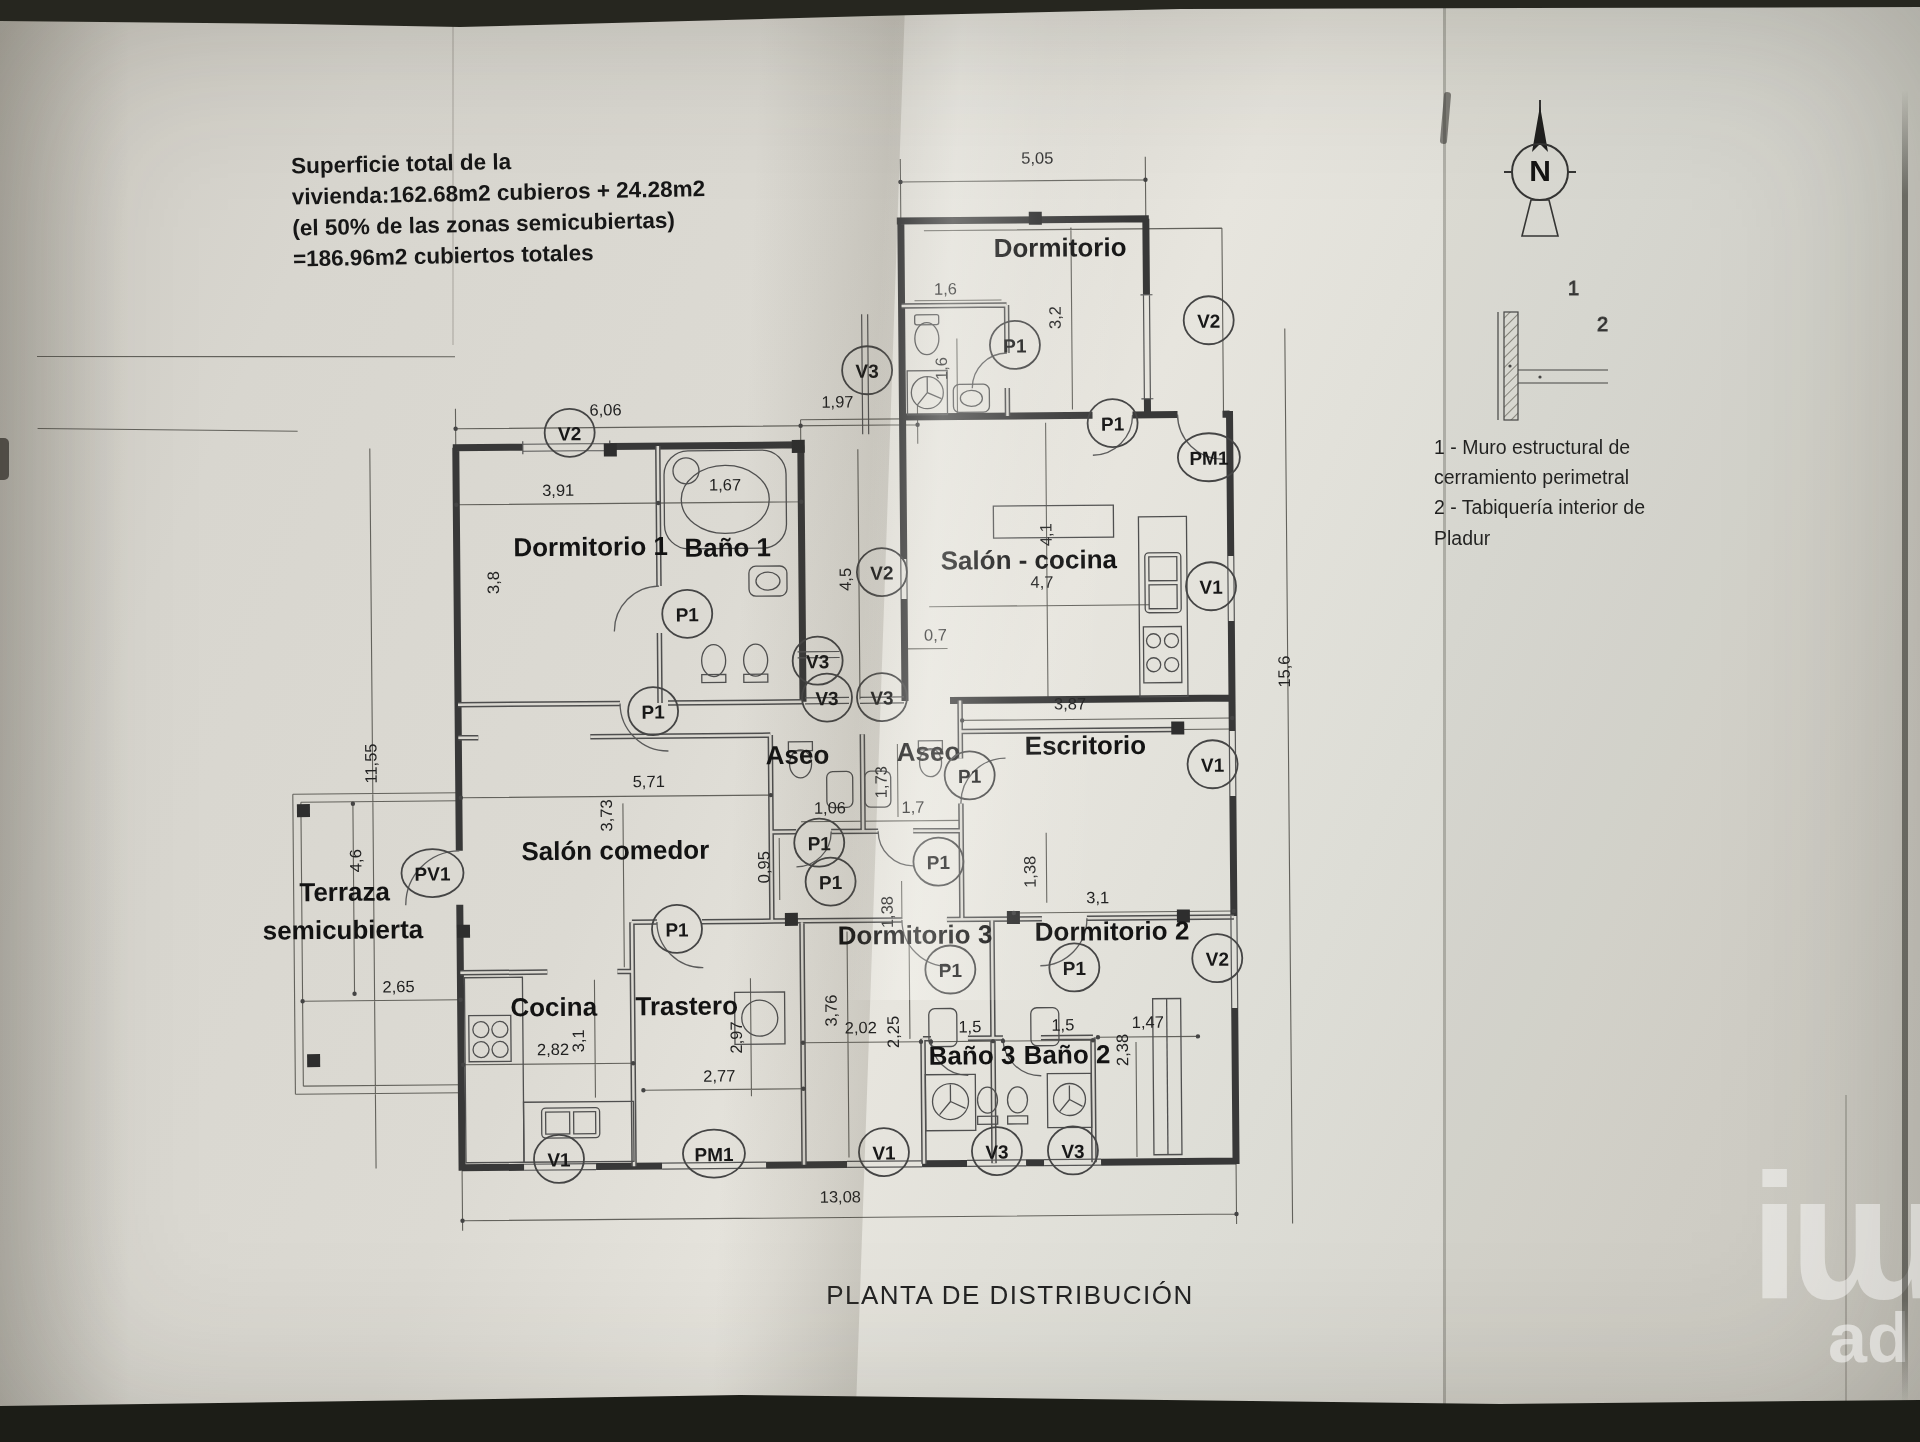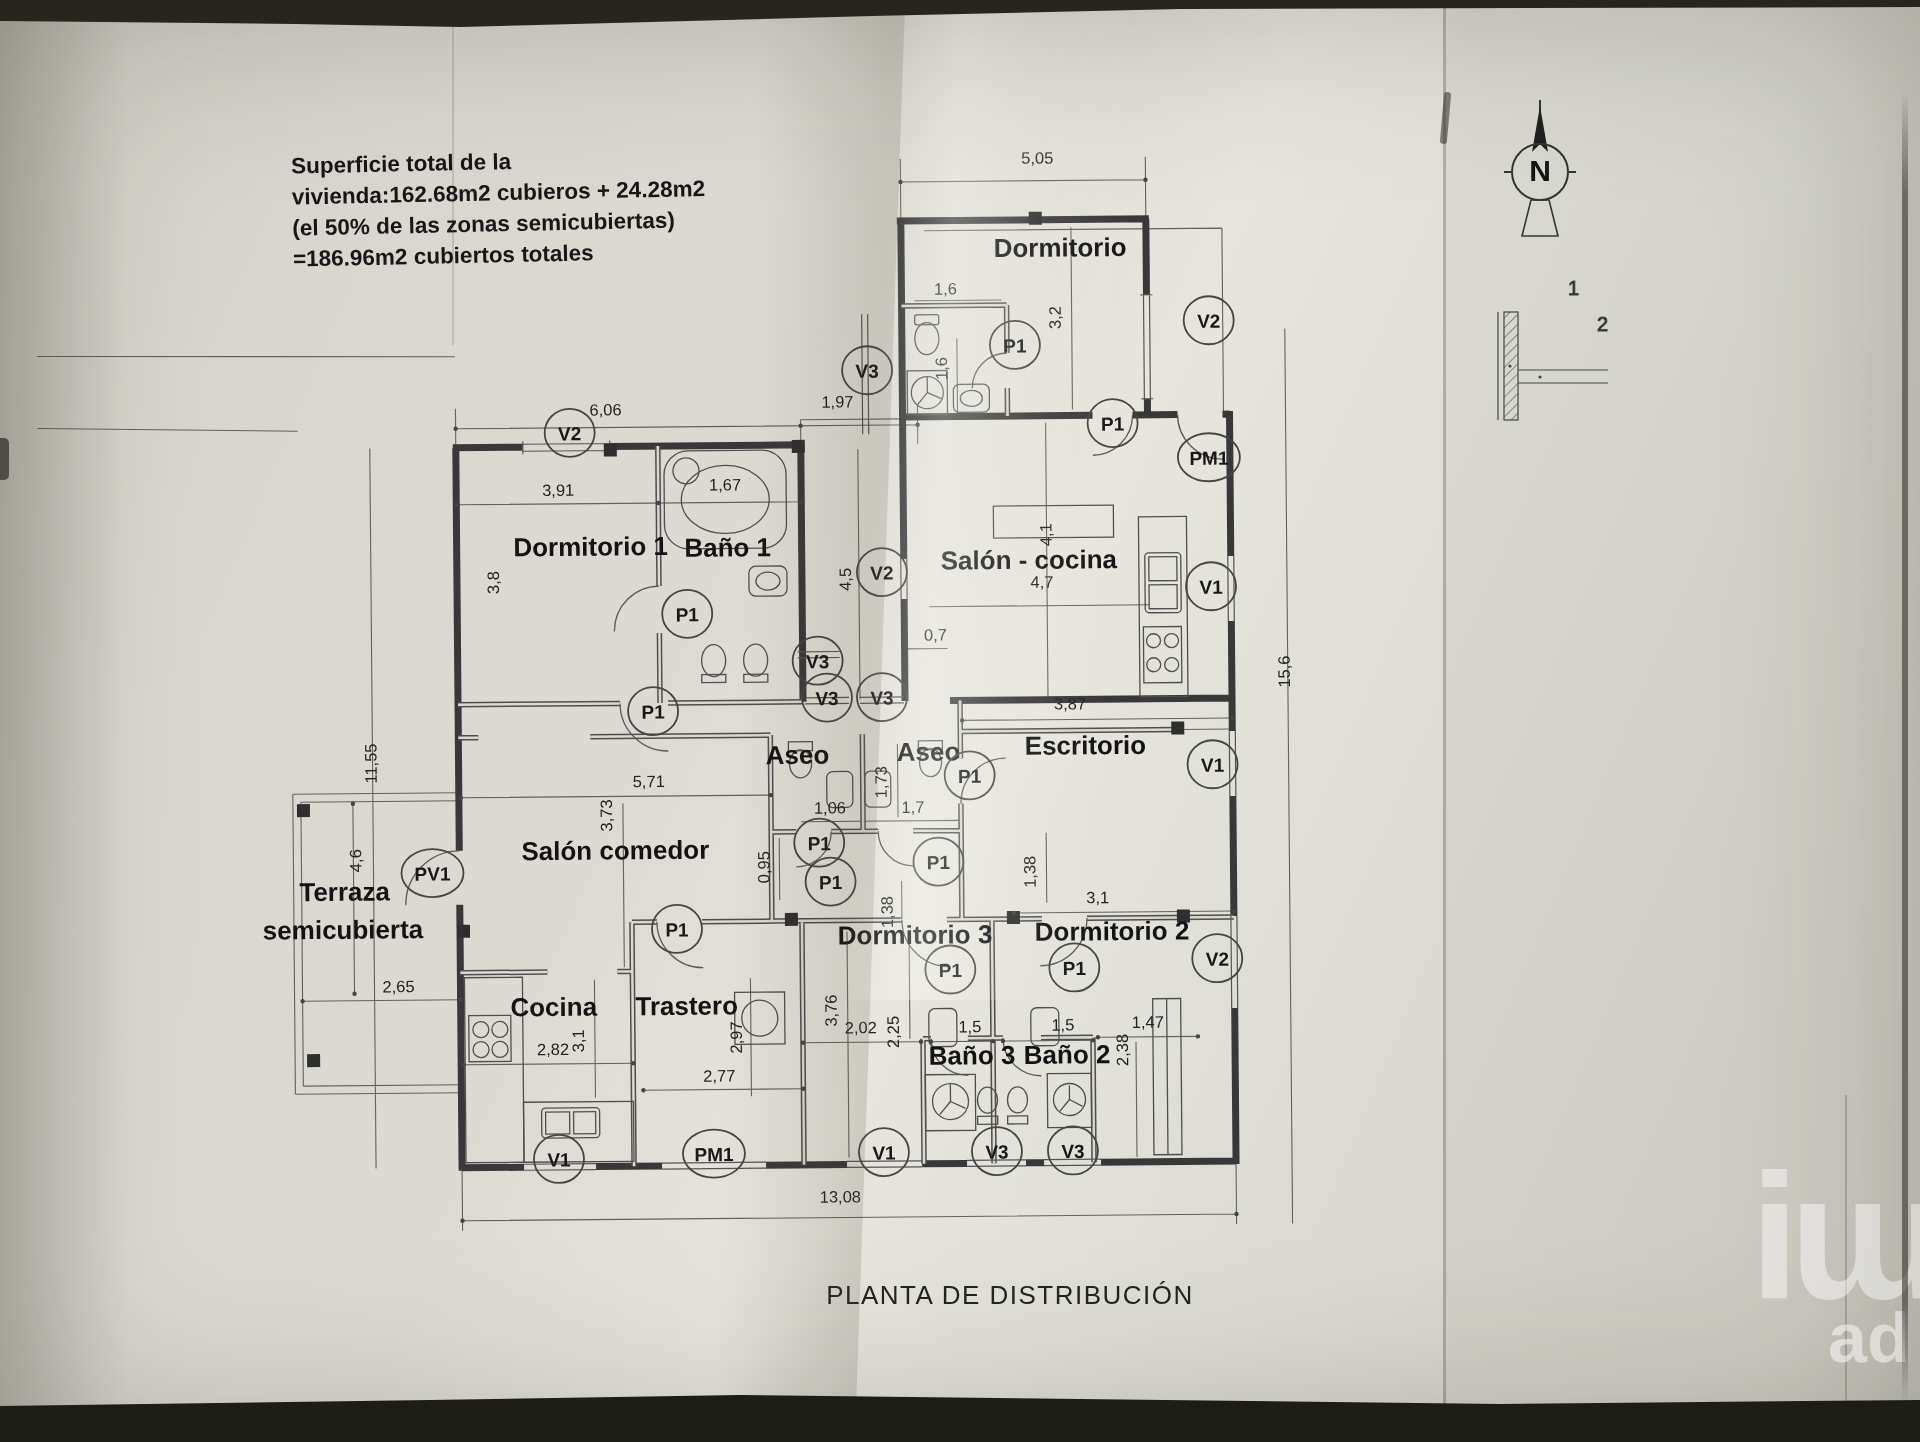--- a/index.html
+++ b/index.html
@@ -55,20 +55,26 @@
 <div id="stage">
   <div id="paper" class="overlay"></div>
 
   <div id="area-note">
     <div>Superficie total de la</div>
     <div>vivienda:162.68m2 cubieros + 24.28m2</div>
     <div>(el 50% de las zonas semicubiertas)</div>
     <div>=186.96m2 cubiertos totales</div>
   </div>
 
+  <div id="legend-text">
+    <div>1 - Muro estructural de</div>
+    <div>cerramiento perimetral</div>
+    <div>2 - Tabiquería interior de</div>
+    <div>Pladur</div>
+  </div>
 
   <div id="plan-title">PLANTA DE DISTRIBUCIÓN</div>
 
   <svg id="plan-svg" width="1920" height="1442" viewBox="0 0 1920 1442">
     <g id="plan-root" transform="rotate(-0.5 780 700)">
 
       <path fill="none" stroke="#63625c" stroke-width="1.1" d="
         M905,160 V222 M1150,160 V222 M903,183 H1150
         M928,232 H1226 M1226,232 V418
         M458,406 V445 M920,406 V445 M458,426 H920

